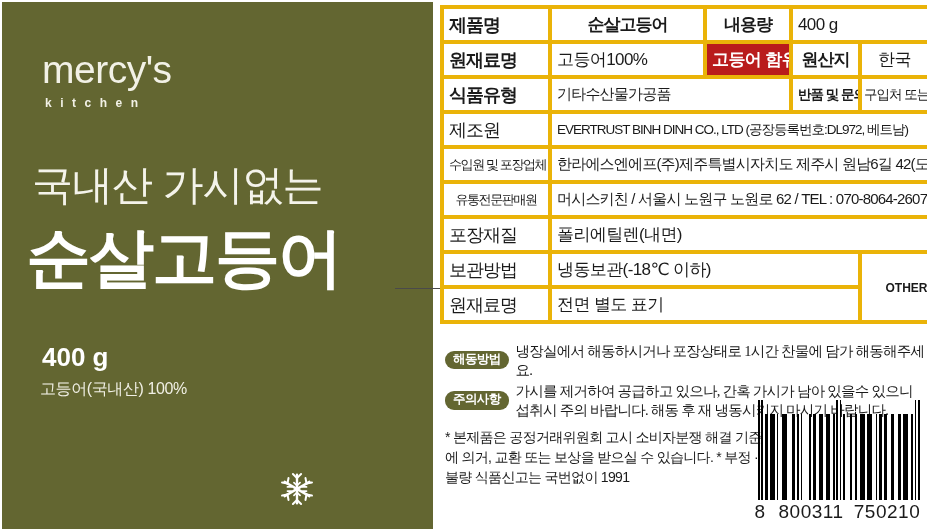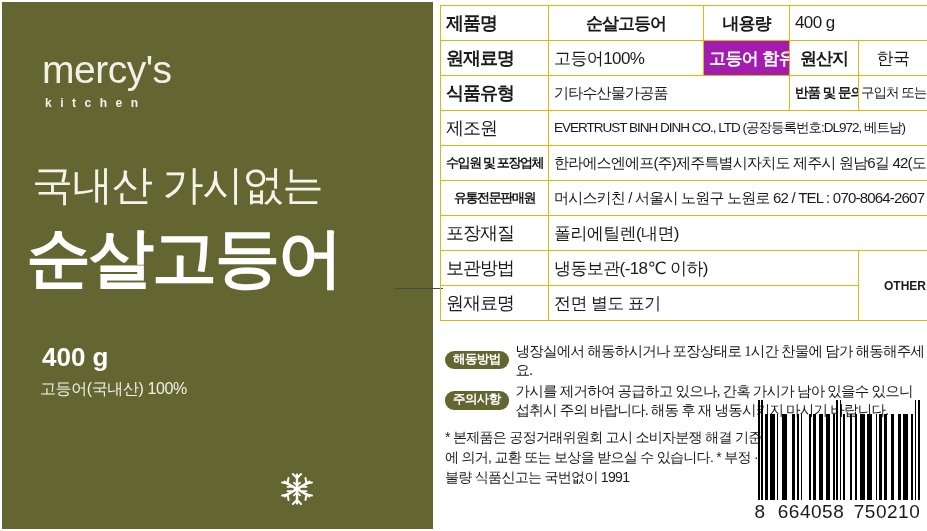--- a/index.html
+++ b/index.html
@@ -66,43 +66,43 @@
     position:absolute; left:440px; top:0px; width:487px; height:531px;
     color:#1a1a1a;
   }
 
   
   #spec-table{
     position:absolute; left:0px; top:5px; width:487px;
     border-collapse:collapse; table-layout:fixed;
   }
   #spec-table td{
-    border:1px solid #eab308;
+    border:4px solid #eab308;
     padding:1px 5px;
     vertical-align:middle;
     font-size:17px;
     letter-spacing:-0.6px;
     white-space:nowrap;
     overflow:hidden;
   }
   #spec-table td.lbl{
     font-weight:700; text-align:left; font-size:18px; letter-spacing:-1px;
   }
   #spec-table td.lbl-sm{
-    font-weight:700; font-size:13px; letter-spacing:-1.4px; text-align:center;
+    font-weight:400; font-size:13px; letter-spacing:-1.4px; text-align:center;
   }
   #spec-table td.lbl-reg{ font-weight:400; font-size:18px; letter-spacing:-1px; }
   #spec-table td.val{ font-weight:400; }
   #spec-table td.val-b{ font-weight:700; text-align:center; letter-spacing:-1px; }
   #spec-table td.val-c{ text-align:center; }
   #spec-table tr{ height:35px; }
   #spec-table td.tiny{ font-size:13.5px; letter-spacing:-1px; }
   #spec-table td.mid{ font-size:15px; letter-spacing:-0.8px;margin-left:28px; }
   td.badge-cell{
-    background:#a21caf; color:#ffffff; font-size:13.5px; font-weight:700;
+    background:#b91c1c; color:#ffffff; font-size:13.5px; font-weight:700;
     text-align:right; letter-spacing:-0.8px; border-color:#3c3c3c;
   }
   td.recycle-cell{
     text-align:center; vertical-align:middle; padding:0;
   }
 
   
   .recycle-mark{ display:flex; flex-direction:row; align-items:center; justify-content:center; }
   .recycle-mark svg{ display:block; }
   .recycle-mark .other-label{
@@ -386,18 +386,18 @@
         <span class="bar sp" style="width:1.7052631578947368px"></span>
         <span class="bar sp" style="width:1.7052631578947368px"></span>
         <span class="bar" style="width:1.7052631578947368px"></span>
         <span class="bar sp" style="width:1.7052631578947368px"></span>
         <span class="bar tall" style="width:1.7052631578947368px"></span>
         <span class="bar sp tall" style="width:1.7052631578947368px"></span>
         <span class="bar tall" style="width:1.7052631578947368px"></span>
       </div>
     <div id="barcode-digits">
       <span class="d-lead">8</span>
-      <span class="d-left">664058</span>
+      <span class="d-left">800311</span>
       <span class="d-right">750210</span>
     </div>
   </div>
 
 </div>
 
 </body></html>

